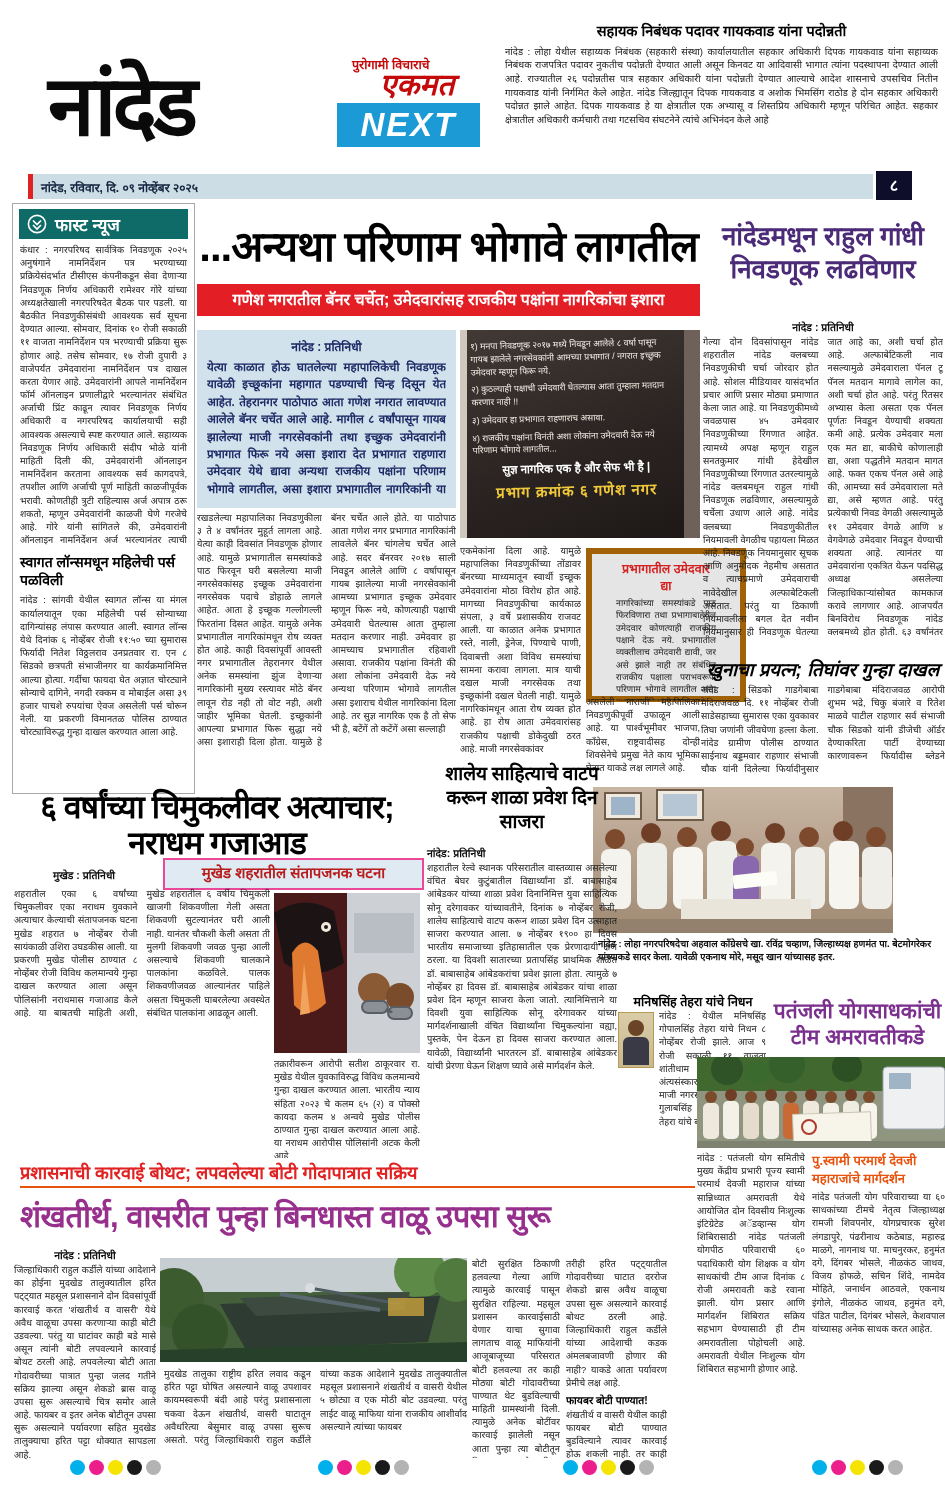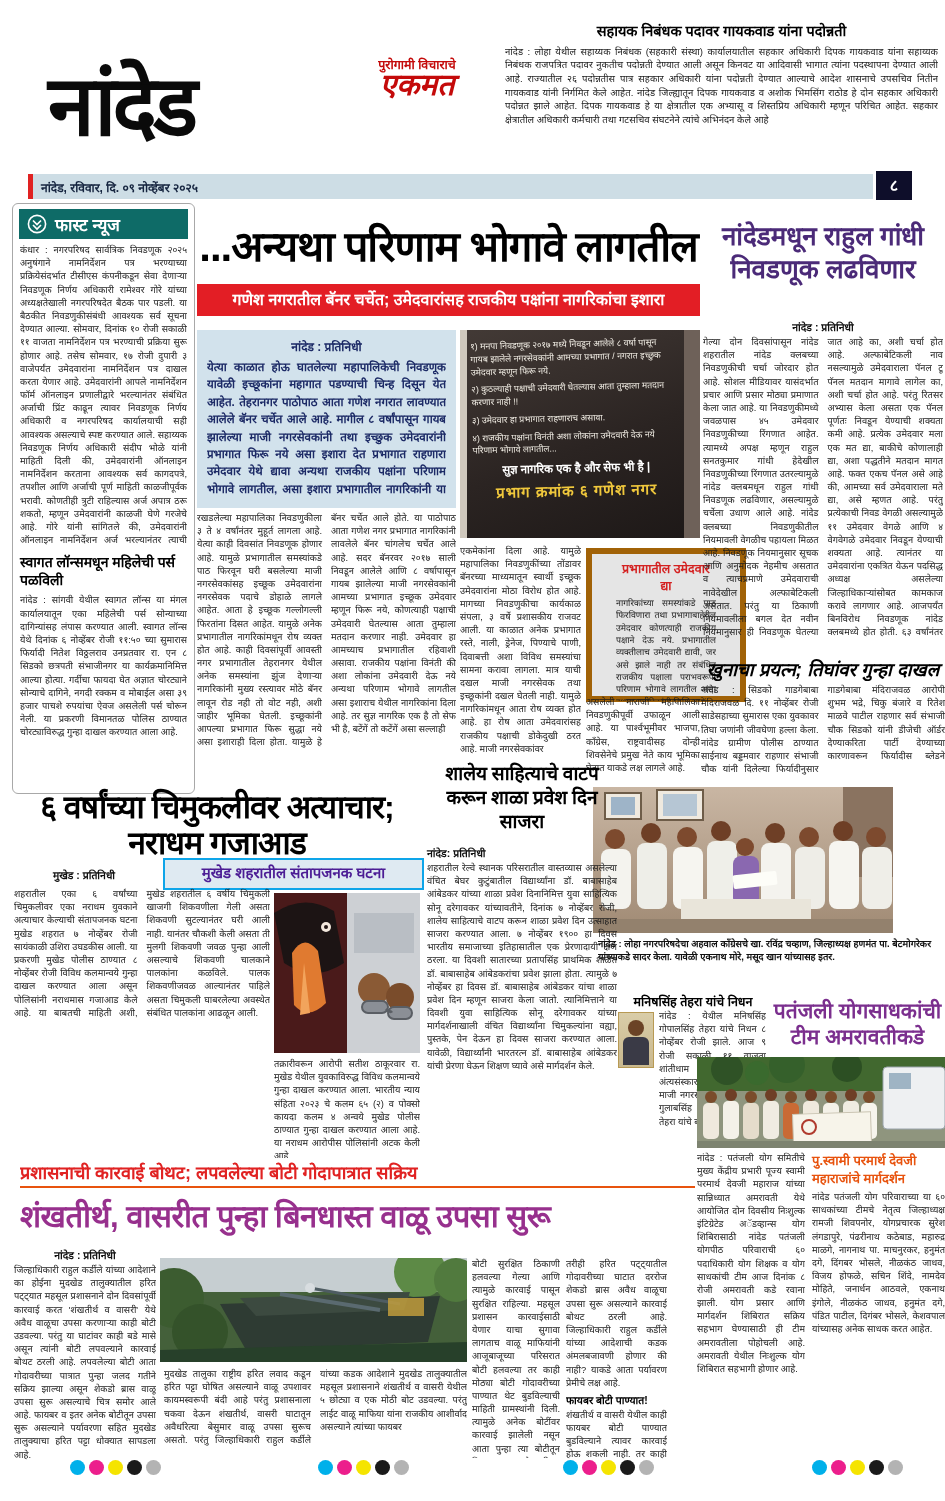--- a/index.html
+++ b/index.html
@@ -8,21 +8,21 @@
   .abs{position:absolute;}
   .bd{font-size:9.3px;line-height:1.42;text-align:justify;color:#1c1c1c;overflow:hidden;}
   .bd-sm{font-size:8.8px;line-height:1.4;text-align:justify;color:#1c1c1c;overflow:hidden;}
   .byline{font-weight:bold;font-size:10.5px;text-align:center;color:#111;}
   .center{text-align:center;}
   .masthead-title{font-size:84px;font-weight:bold;letter-spacing:-4px;line-height:1;color:#0a0a0a;}
   .next-badge{background:#1b9ad6;color:#fff;font-weight:bold;font-style:italic;
               font-size:33px;text-align:center;line-height:44px;letter-spacing:2px;}
   .brand{font-family:"Liberation Serif","DejaVu Serif",serif;font-style:italic;font-weight:bold;
          color:#c40a0a;font-size:30px;text-align:center;line-height:1;}
-  .tagline{color:#c40a0a;font-size:12.5px;font-weight:bold;text-align:center;}
+  .tagline{color:#c40a0a;font-size:12.5px;font-weight:bold;}
   .datebar{background:#cddde5;height:25px;}
   .datebar .accent{position:absolute;left:0;top:0;width:5px;height:25px;background:#e02222;}
   .datebar .dtxt{position:absolute;left:13px;top:5px;font-size:12px;font-weight:bold;color:#15243f;}
   .pagenum{background:#0e0e2a;color:#fff;font-weight:bold;font-size:16px;text-align:center;line-height:29px;}
   .leftcol-frame{border:1px solid #a8a8a8;}
   .fastnews-hdr{background:#0e6b67;color:#fff;display:flex;align-items:center;gap:8px;padding:0 8px;}
   .fastnews-hdr .lbl{font-size:17px;font-weight:bold;}
   .art-hl{font-size:13.2px;font-weight:bold;line-height:1.3;color:#000;}
   .lead-hl{font-size:42px;font-weight:bold;letter-spacing:-1px;white-space:nowrap;text-align:center;color:#000;}
   .kicker-strap{background:#e31e25;color:#fff;font-weight:bold;font-size:16px;text-align:center;
@@ -37,22 +37,22 @@
   .banner-txt .ln{font-size:8.8px;line-height:1.45;margin-bottom:5px;}
   .banner-hi{font-size:11.5px;font-weight:bold;text-align:center;color:#ffffff;margin-top:4px;}
   .banner-ft{font-size:15px;font-weight:bold;text-align:center;color:#f0c83c;margin-top:5px;letter-spacing:1px;}
   .greenbox{background:#e5e5e5;border:6px solid #a16207;padding:6px 24px;}
   .greenbox .gb-t{color:#d42222;font-weight:bold;font-size:12.5px;text-align:center;margin-bottom:3px;}
   .purple-hl{color:#4b2a78;font-weight:bold;font-size:26px;line-height:1.25;text-align:center;}
   .crime-hl{font-size:18.5px;font-weight:bold;white-space:nowrap;overflow:hidden;text-align:center;color:#000;font-style:italic;}
   .cols2{column-count:2;column-gap:9px;}
   .caption{font-size:9.5px;line-height:1.4;color:#111;overflow:hidden;}
   .assault-hl{font-size:32px;font-weight:bold;line-height:1.12;text-align:center;letter-spacing:-1px;color:#000;}
-  .strapbox{border:2px solid #0ea5e9;background:#dfeaf2;font-weight:bold;font-size:15px;
-            text-align:center;line-height:26px;white-space:nowrap;overflow:hidden;color:#4c1d95;}
+  .strapbox{border:2px solid #ec4899;background:#dfeaf2;font-weight:bold;font-size:15px;
+            text-align:center;line-height:26px;white-space:nowrap;overflow:hidden;color:#b91c1c;}
   .school-hl{font-size:19px;font-weight:bold;line-height:1.25;text-align:center;color:#000;}
   .obit-hl{font-size:12.5px;font-weight:bold;text-align:center;white-space:nowrap;overflow:hidden;color:#000;}
   .portrait{float:left;width:34px;height:54px;margin:2px 5px 2px 0;border:1px solid #b89a54;
             background:linear-gradient(#d9cda8,#c9b88e);position:relative;}
   .portrait .p-head{position:absolute;left:9px;top:7px;width:16px;height:16px;border-radius:50%;background:#6b4326;}
   .portrait .p-body{position:absolute;left:4px;top:24px;width:26px;height:28px;border-radius:6px 6px 0 0;background:#3a3a46;}
   .pat-hl{color:#7b2f8e;font-weight:bold;font-size:21px;line-height:1.25;text-align:center;}
   .orange-sub{color:#e8530e;font-weight:bold;font-size:13px;line-height:1.35;margin-bottom:4px;}
   .sand-kicker{color:#e02222;font-weight:bold;font-size:18px;white-space:nowrap;overflow:hidden;}
   .sand-rule{background:#e8530e;height:2px;}
@@ -67,33 +67,34 @@
 </head>
 <body>
 
 <div class="page">
 
   <div class="abs" style="left:48px;top:64px;">
     <span class="masthead-title">नांदेड</span>
   </div>
   <div class="abs tagline" style="left:352px;top:56px;width:130px;">पुरोगामी विचाराचे</div>
   <div class="abs brand" style="left:352px;top:70px;width:130px;">एकमत</div>
+  <div class="abs next-badge" style="left:337px;top:103px;width:143px;height:44px;">NEXT</div>
 
   <div class="abs" style="left:505px;top:22px;width:433px;">
     <div class="art-hl center" style="font-size:14.5px;">सहायक निबंधक पदावर गायकवाड यांना पदोन्नती</div>
     <div class="bd" style="margin-top:4px;height:128px;font-size:9.6px;">नांदेड : लोहा येथील सहाय्यक निबंधक (सहकारी संस्था) कार्यालयातील सहकार अधिकारी दिपक गायकवाड यांना सहाय्यक निबंधक राजपत्रित पदावर नुकतीच पदोन्नती देण्यात आली असून किनवट या आदिवासी भागात त्यांना पदस्थापना देण्यात आली आहे. राज्यातील २६ पदोन्नतीस पात्र सहकार अधिकारी यांना पदोन्नती देण्यात आल्याचे आदेश शासनाचे उपसचिव नितीन गायकवाड यांनी निर्गमित केले आहेत. नांदेड जिल्ह्यातून दिपक गायकवाड व अशोक भिमसिंग राठोड हे दोन सहकार अधिकारी पदोन्नत झाले आहेत. दिपक गायकवाड हे या क्षेत्रातील एक अभ्यासू व शिस्तप्रिय अधिकारी म्हणून परिचित आहेत. सहकार क्षेत्रातील अधिकारी कर्मचारी तथा गटसचिव संघटनेने त्यांचे अभिनंदन केले आहे</div>
   </div>
 
   <div class="abs datebar" style="left:28px;top:174px;width:845px;">
     <span class="accent"></span>
     <span class="dtxt">नांदेड, रविवार, दि. ०९ नोव्हेंबर २०२५</span>
   </div>
   <div class="abs pagenum" style="left:876px;top:171px;width:36px;height:29px;">८</div>
 
-  <div class="abs leftcol-frame" style="left:12px;top:203px;width:181px;height:589px;border-radius:6px;">
+  <div class="abs leftcol-frame" style="left:12px;top:203px;width:181px;height:589px;">
     <div class="fastnews-hdr" style="margin:5px 6px 0 6px;height:30px;">
       <span>
         <svg width="20" height="20" viewBox="0 0 20 20">
           <circle cx="10" cy="10" r="8.6" fill="none" stroke="#ffffff" stroke-width="1.6"></circle>
           <polyline points="6,6.5 10,10.5 14,6.5" fill="none" stroke="#ffffff" stroke-width="1.7"></polyline>
           <polyline points="6,11 10,15 14,11" fill="none" stroke="#ffffff" stroke-width="1.7"></polyline>
         </svg>
       </span>
       <span class="lbl">फास्ट न्यूज</span>
     </div>

